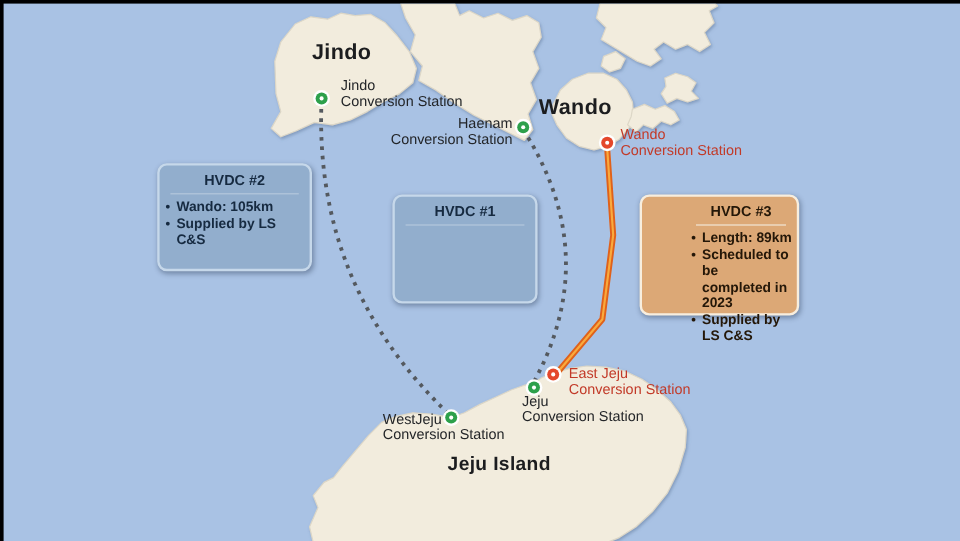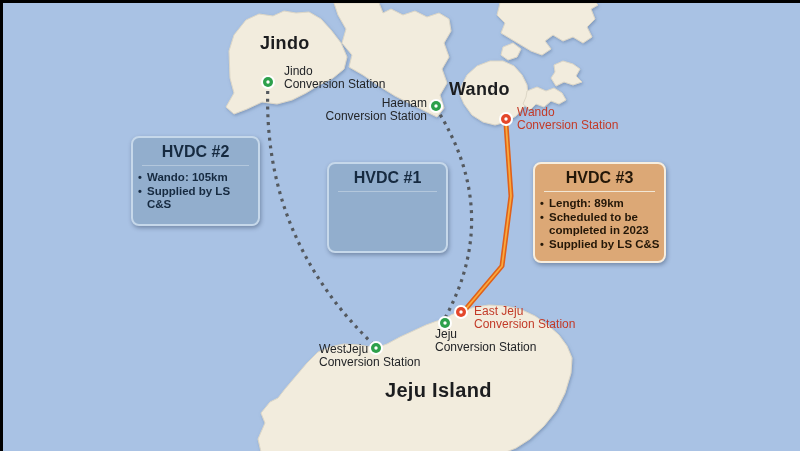--- a/index.html
+++ b/index.html
@@ -12,22 +12,22 @@
   html,body{margin:0;padding:0;background:#e9edf2;font-family:"Liberation Sans","DejaVu Sans",sans-serif;}
   #frame{position:relative;width:798px;height:449px;border:3px solid #000000;background:var(--sea);overflow:hidden;}
   #map-svg{position:absolute;left:0;top:0;width:100%;height:100%;}
   .island-label{position:absolute;font-weight:bold;font-size:18px;color:#1c1d1f;letter-spacing:.3px;}
   .station-label{position:absolute;font-size:12px;line-height:12.5px;color:var(--dark-text);white-space:nowrap;}
   .station-label.red{color:var(--red-text);}
   .station-label.right{text-align:right;}
   .info-box{position:absolute;border-radius:8px;box-sizing:border-box;
             box-shadow:1px 2px 4px rgba(30,45,70,.38);}
   .info-box.blue{background:var(--box-blue);border:2px solid var(--box-blue-border);color:var(--box-blue-text);}
-  .info-box.orange{background:var(--box-orange);border:2.5px solid var(--box-orange-border);color:var(--box-orange-text);}
-  .info-box .title{text-align:center;font-weight:bold;font-size:16px;padding:5px 2px 4px;}
+  .info-box.orange{background:var(--box-orange);border:2.5px solid var(--box-orange-border);color:var(--box-orange-text);padding-left:36px;}
+  .info-box .title{text-align:center;font-weight:bold;font-size:12px;padding:5px 2px 4px;}
   .info-box .sep{height:1px;margin:0 9px;}
   .info-box.blue .sep{background:var(--box-blue-sep);}
   .info-box.orange .sep{background:var(--box-orange-sep);}
   .info-box ul{margin:5px 3px 4px 5px;padding:0;list-style:none;font-size:11.5px;font-weight:bold;line-height:13.5px;}
   .info-box li{position:relative;padding-left:9px;white-space:pre-line;}
   .info-box li::before{content:"\2022";position:absolute;left:0;top:0;font-size:11px;}
 </style>
 </head>
 <body>
 
@@ -85,21 +85,21 @@
     </g>
     <g>
       <circle cx="458" cy="309" r="7" fill="#fff"></circle>
         <circle cx="458" cy="309" r="5" fill="var(--red-station)"></circle>
         <circle cx="458" cy="309" r="1.7" fill="#fff"></circle>
     </g>
   </svg>
 
   <div class="island-label" style="left:257px;top:30px;">Jindo</div>
   <div class="island-label" style="left:446px;top:76px;">Wando</div>
-  <div class="island-label" style="left:382px;top:376px;font-size:20px;">Jeju Island</div>
+  <div class="island-label" style="left:370px;top:376px;font-size:16px;">Jeju Island</div>
 
   <div class="station-label" style="left:281px;top:62px;">
     <div>Jindo</div>
     <div>Conversion Station</div>
   </div>
   <div class="station-label right" style="left:297px;top:94px;width:127px;">
     <div>Haenam</div>
     <div>Conversion Station</div>
   </div>
   <div class="station-label red" style="left:514px;top:103px;">

